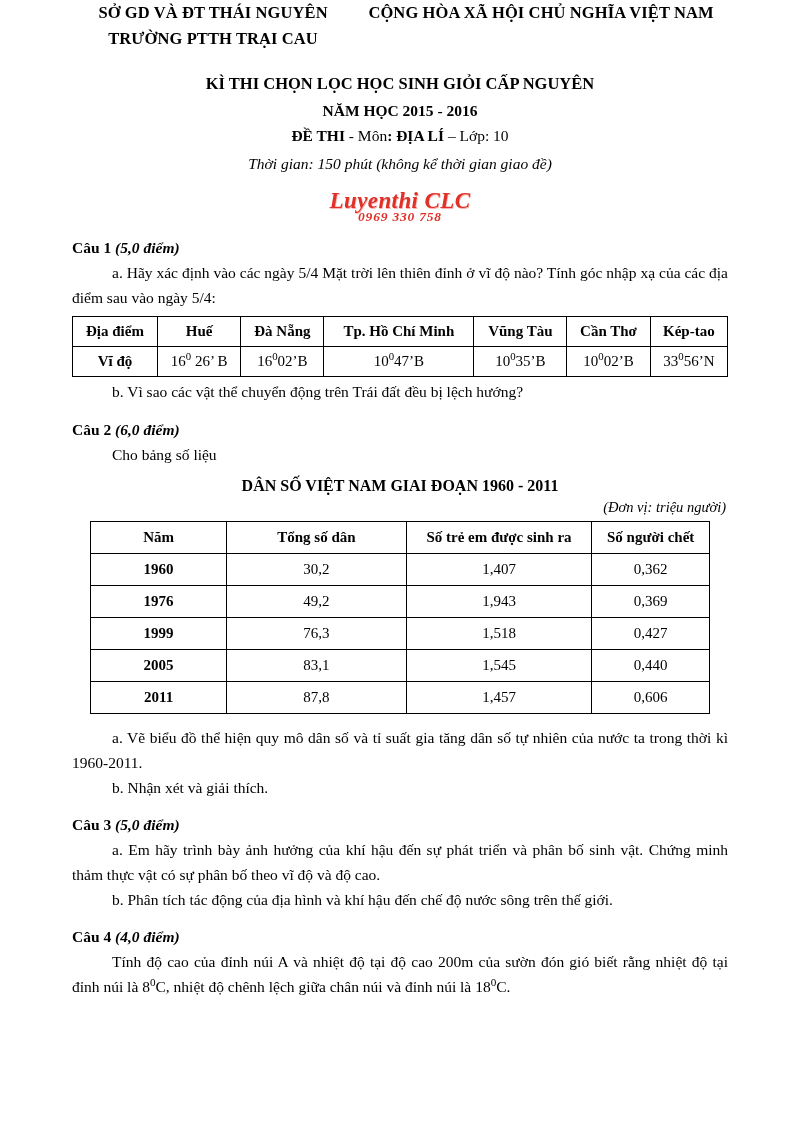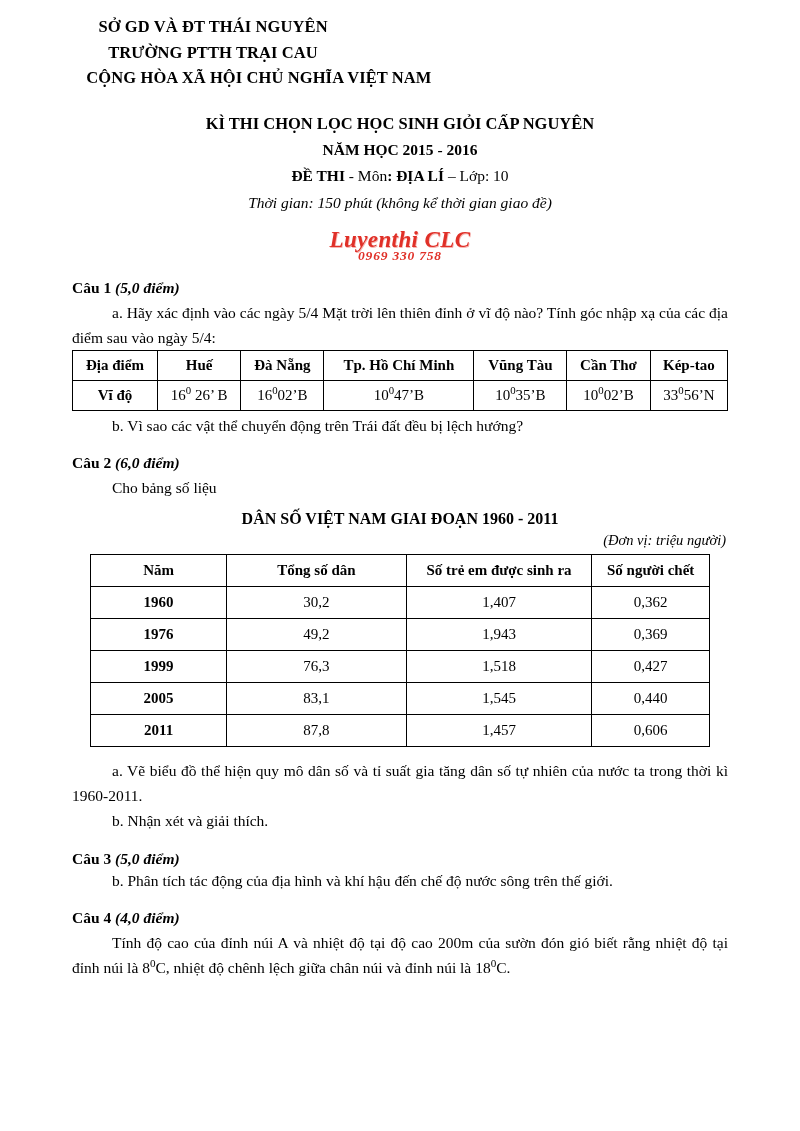--- a/index.html
+++ b/index.html
@@ -19,23 +19,21 @@
     width: 800px;
     height: 1131px;
     position: relative;
     box-sizing: border-box;
     padding: 0 72px;
   }
 
   
   .header {
     display: flex;
-    flex-direction: column;
     align-items: flex-start;
-    padding-top: 14px;
   }
   .hdr-left {
     width: 43%;
     text-align: center;
   }
   .hdr-right {
     width: 57%;
     text-align: center;
   }
   .hdr-line1 {
@@ -131,21 +129,21 @@
   }
   table td, table th {
     border: 1px solid #000000;
     padding: 2px 5px;
     text-align: center;
     vertical-align: middle;
     font-weight: normal;
   }
   .tbl-lat {
     width: 100%;
-    margin-top: 0;
+    margin-top: 6px;
     margin-bottom: 2px;
   }
   .tbl-lat td { height: 25px; }
   .tbl-lat .rowhead { font-weight: bold; }
   .tbl-lat .hdr td { font-weight: bold; }
 
   .tbl-pop-wrap { display: flex; justify-content: center; }
   .tbl-pop {
     width: 620px;
     margin-top: 5px;
@@ -281,18 +279,19 @@
           <td>0,606</td>
         </tr>
       </tbody>
     </table>
   </div>
 
   <div class="para indent">a. Vẽ biểu đồ thể hiện quy mô dân số và tỉ suất gia tăng dân số tự nhiên của nước ta trong thời kì 1960-2011.</div>
   <div class="para indent tight">b. Nhận xét và giải thích.</div>
 
   <div class="q-head"><span>Câu 3 </span><span class="pts">(5,0 điểm)</span></div>
+  <div class="para indent">a. Em hãy trình bày ảnh hưởng của khí hậu đến sự phát triển và phân bố sinh vật. Chứng minh thảm thực vật có sự phân bố theo vĩ độ và độ cao.</div>
   <div class="para indent tight">b. Phân tích tác động của địa hình và khí hậu đến chế độ nước sông trên thế giới.</div>
 
   <div class="q-head"><span>Câu 4 </span><span class="pts">(4,0 điểm)</span></div>
   <div class="para indent"><span>Tính độ cao của đỉnh núi A và nhiệt độ tại độ cao 200m của sườn đón gió biết rằng nhiệt độ tại đỉnh núi là 8</span><sup>0</sup><span>C, nhiệt độ chênh lệch giữa chân núi và đỉnh núi là 18</span><sup>0</sup><span>C.</span></div>
 
 </div>
 
 </body></html>

